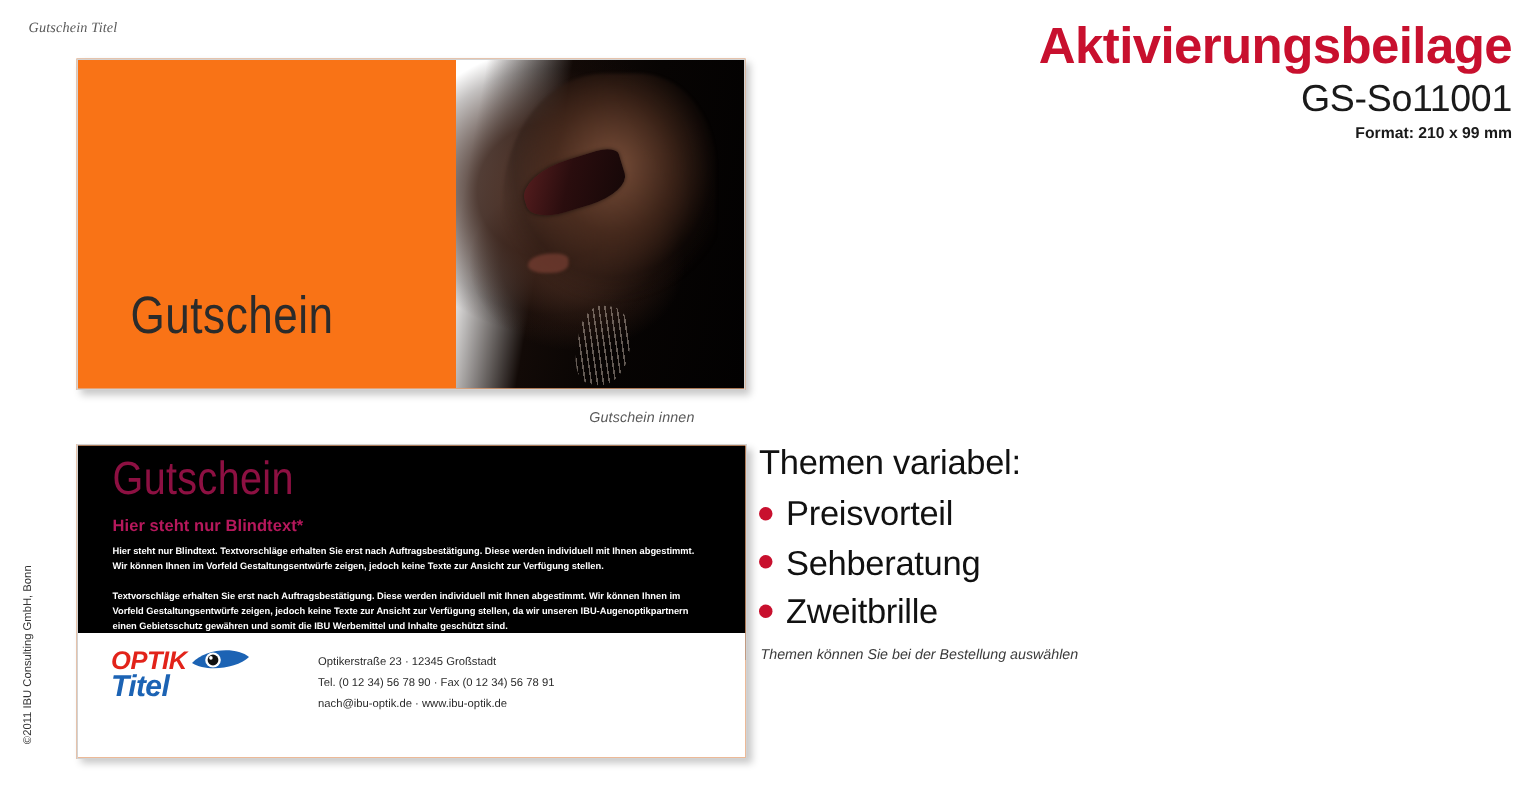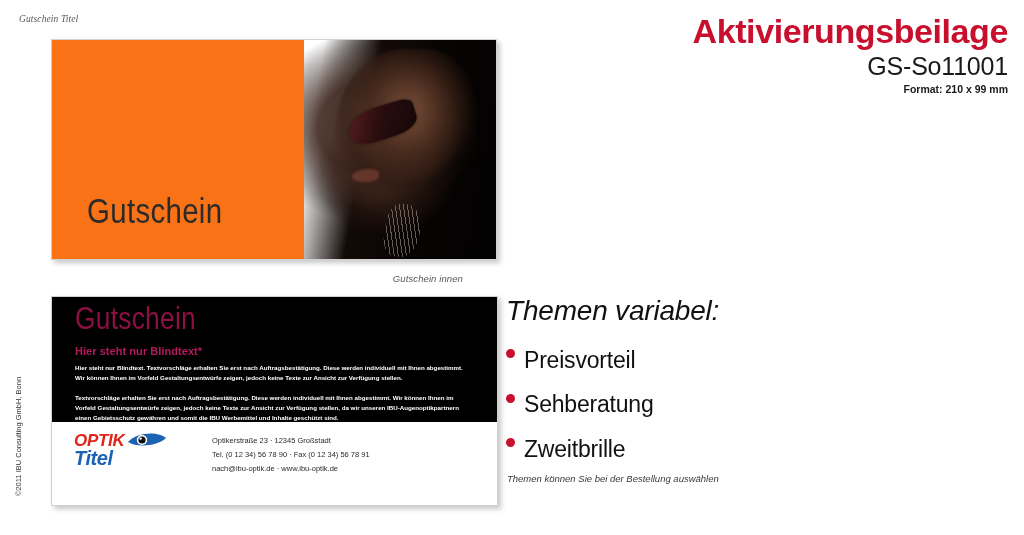--- a/index.html
+++ b/index.html
@@ -219,45 +219,43 @@
     color: #333333;
     transform: rotate(-90deg);
     transform-origin: center center;
     white-space: nowrap;
     text-align: center;
   }
 
   
   #themes-block { left: 506px; top: 296px; width: 460px; }
   #themes-title {
-    font-size: 28px;
+    font-size: 23px;
     color: #111111;
     letter-spacing: -.2px;
     line-height: 1.1;
     margin-bottom: 6px;
-    font-style: italic;
   }
   .theme-item {
     display: flex;
     align-items: center;
     gap: 9px;
     margin-top: 2px;
   }
   .theme-bullet {
     width: 9px; height: 9px;
     border-radius: 50%;
     background: #c8102e;
     flex: 0 0 auto;
   }
   .theme-label {
     font-size: 23px;
     color: #111111;
     letter-spacing: -.2px;
     line-height: 1.32;
-    margin-top: 12px;
   }
   #themes-note {
     margin-top: 9px;
     margin-left: 1px;
     font-size: 9.5px;
     font-style: italic;
     color: #3a3a3a;
   }
 
   

